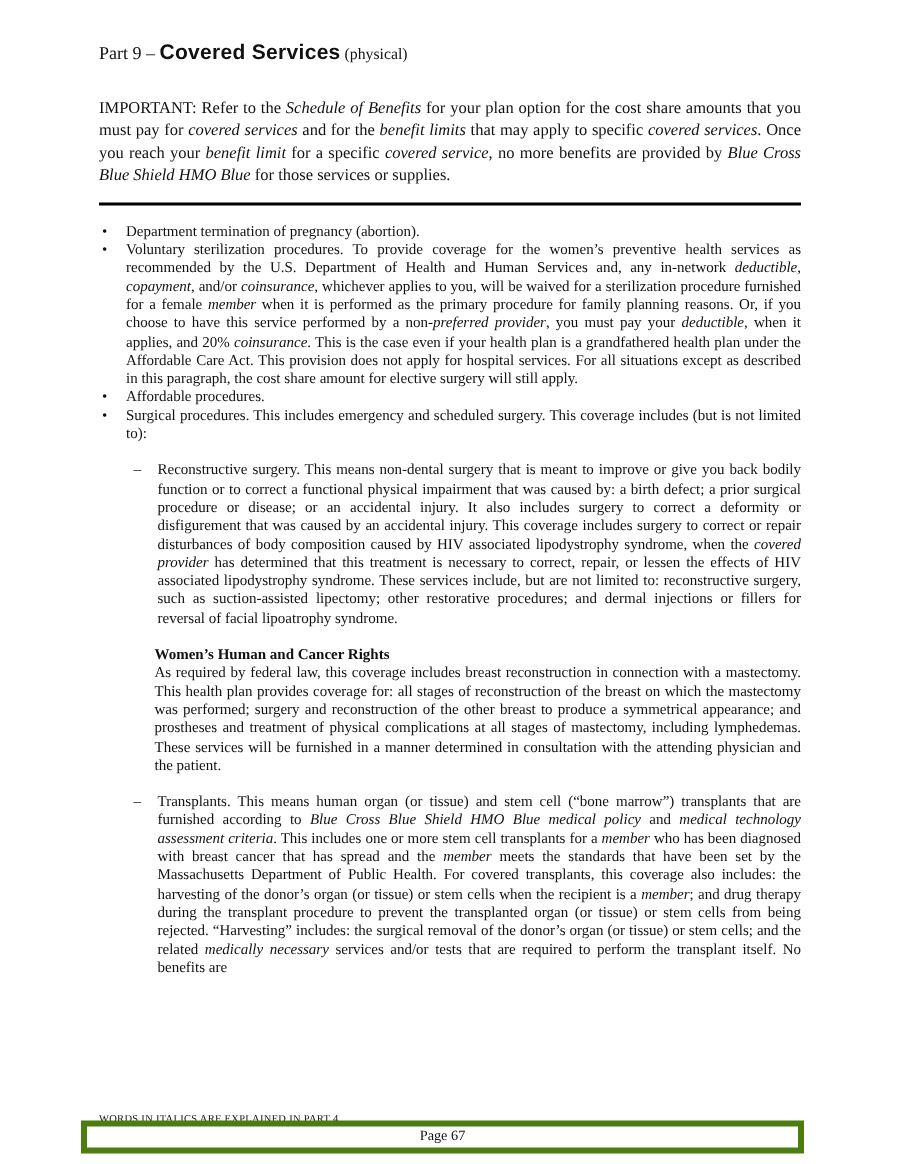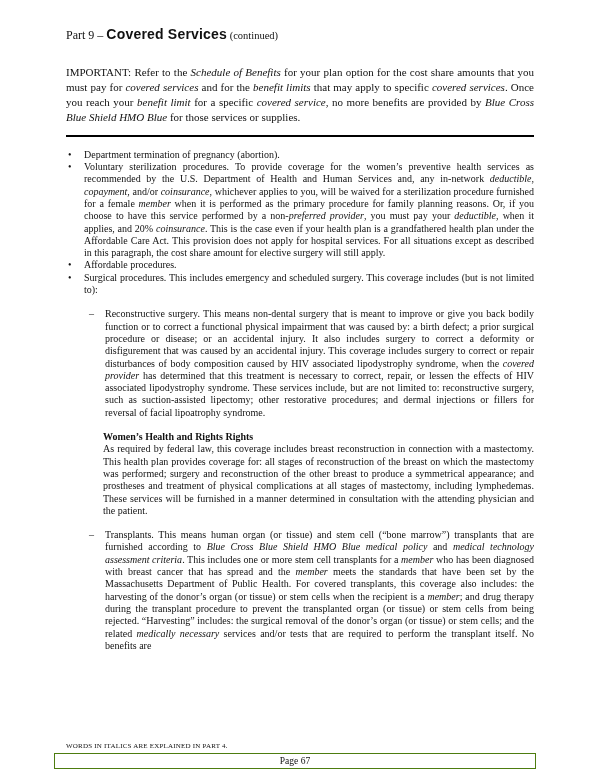--- a/index.html
+++ b/index.html
@@ -49,33 +49,33 @@
   .footer-note {
     position:absolute;
     left:66px; bottom:26px;
     font-size:7px;
     letter-spacing:0.2px;
     color:#111111;
   }
   .page-number-box {
     position:absolute;
     left:54px; right:64px; bottom:7px;
-    border:1px solid #4d7c0f;
+    border:4px solid #4d7c0f;
     text-align:center;
     font-size:9.5px;
     padding:1.5px 0 2.5px 0;
   }
 </style>
 </head>
 <body>
 
 <div class="page">
 
   <div class="hdr">
-    <span class="part">Part 9 – </span><span class="title">Covered Services</span><span class="cont"> (continued)</span>
+    <span class="part">Part 9 – </span><span class="title">Covered Services</span><span class="cont"> (physical)</span>
   </div>
 
   <div class="notice"><span>IMPORTANT: Refer to the </span><span class="it">Schedule of Benefits</span><span> for your plan option for the cost share amounts that you must pay for </span><span class="it">covered services</span><span> and for the </span><span class="it">benefit limits</span><span> that may apply to specific </span><span class="it">covered services</span><span>. Once you reach your </span><span class="it">benefit limit</span><span> for a specific </span><span class="it">covered service</span><span>, no more benefits are provided by </span><span class="it">Blue Cross Blue Shield HMO Blue</span><span> for those services or supplies.</span></div>
 
   <hr class="rule">
 
   <div class="content" id="list-root">
       <div class="li indent-0">
         <span class="marker">•</span>
         <div class="li-body">
@@ -101,21 +101,21 @@
         </div>
       </div>
       <div class="li indent-1 space-before">
         <span class="marker">–</span>
         <div class="li-body">
           <div class="par"><span class="bd">Reconstructive surgery.</span><span> This means non-dental surgery that is meant to improve or give you back bodily function or to correct a functional physical impairment that was caused by: a birth defect; a prior surgical procedure or disease; or an accidental injury. It also includes surgery to correct a deformity or disfigurement that was caused by an accidental injury. This coverage includes surgery to correct or repair disturbances of body composition caused by HIV associated lipodystrophy syndrome, when the </span><span class="it">covered provider</span><span> has determined that this treatment is necessary to correct, repair, or lessen the effects of HIV associated lipodystrophy syndrome. These services include, but are not limited to: reconstructive surgery, such as suction-assisted lipectomy; other restorative procedures; and dermal injections or fillers for reversal of facial lipoatrophy syndrome.</span></div>
         </div>
       </div>
       <div class="li indent-2 space-before">
         <div class="li-body">
-          <div class="sub-heading">Women’s Health and Rights Rights</div>
+          <div class="sub-heading">Women’s Human and Cancer Rights</div>
           <div class="par"><span>As required by federal law, this coverage includes breast reconstruction in connection with a mastectomy. This health plan provides coverage for: all stages of reconstruction of the breast on which the mastectomy was performed; surgery and reconstruction of the other breast to produce a symmetrical appearance; and prostheses and treatment of physical complications at all stages of mastectomy, including lymphedemas. These services will be furnished in a manner determined in consultation with the attending physician and the patient.</span></div>
         </div>
       </div>
       <div class="li indent-1 space-before">
         <span class="marker">–</span>
         <div class="li-body">
           <div class="par"><span class="bd">Transplants.</span><span> This means human organ (or tissue) and stem cell (“bone marrow”) transplants that are furnished according to </span><span class="it">Blue Cross Blue Shield HMO Blue medical policy</span><span> and </span><span class="it">medical technology assessment criteria</span><span>. This includes one or more stem cell transplants for a </span><span class="it">member</span><span> who has been diagnosed with breast cancer that has spread and the </span><span class="it">member</span><span> meets the standards that have been set by the Massachusetts Department of Public Health. For covered transplants, this coverage also includes: the harvesting of the donor’s organ (or tissue) or stem cells when the recipient is a </span><span class="it">member</span><span>; and drug therapy during the transplant procedure to prevent the transplanted organ (or tissue) or stem cells from being rejected. “Harvesting” includes: the surgical removal of the donor’s organ (or tissue) or stem cells; and the related </span><span class="it">medically necessary</span><span> services and/or tests that are required to perform the transplant itself. No benefits are</span></div>
         </div>
       </div>
     </div>

